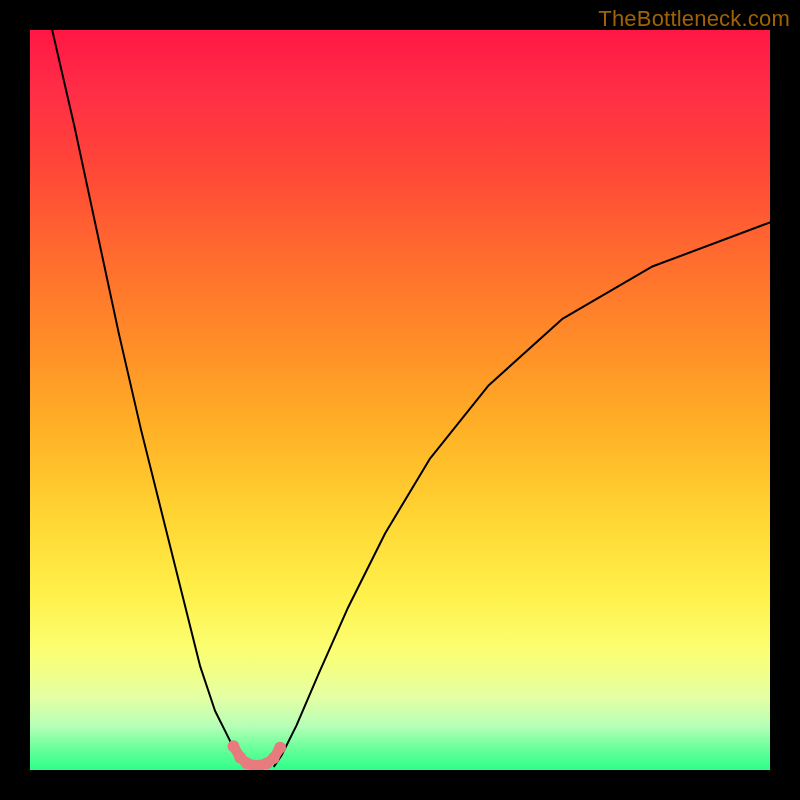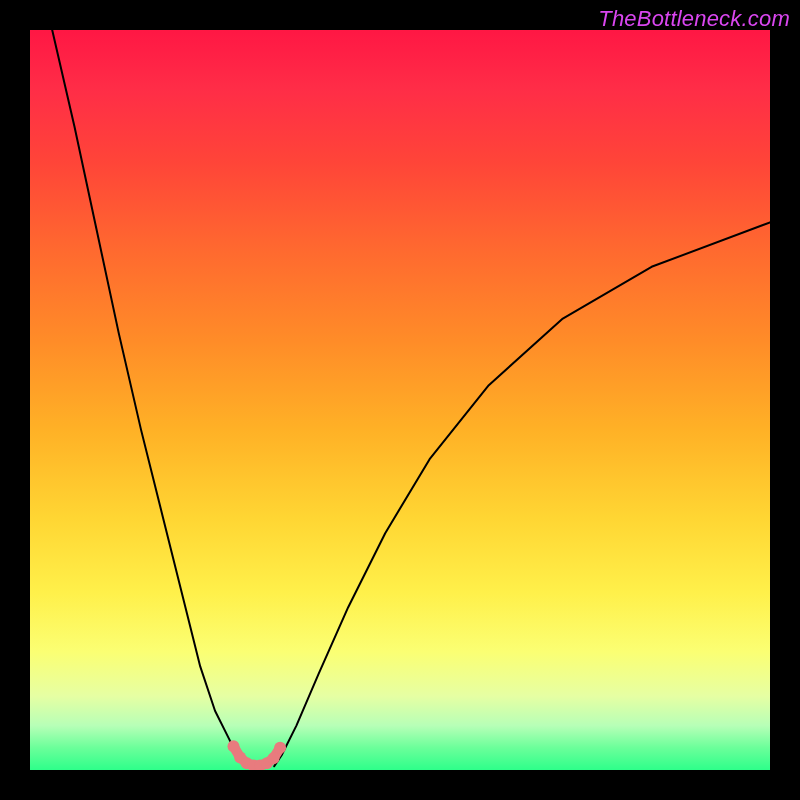--- a/index.html
+++ b/index.html
@@ -41,25 +41,24 @@
       #e6ffa3 90%,
       #b7ffb7 94%,
       #6bff9a 97%,
       #2eff8a 100%
     );
   }
   .watermark {
     position: absolute;
     top: 6px;
     right: 10px;
-    color: #d946ef;
+    color: #a16207;
     font-size: 22px;
     font-weight: 500;
     letter-spacing: 0.2px;
-    font-style: italic;
   }
   
   svg.overlay {
     position: absolute;
     left: 0; top: 0;
     width: 740px;
     height: 740px;
   }
   .curve {
     fill: none;

